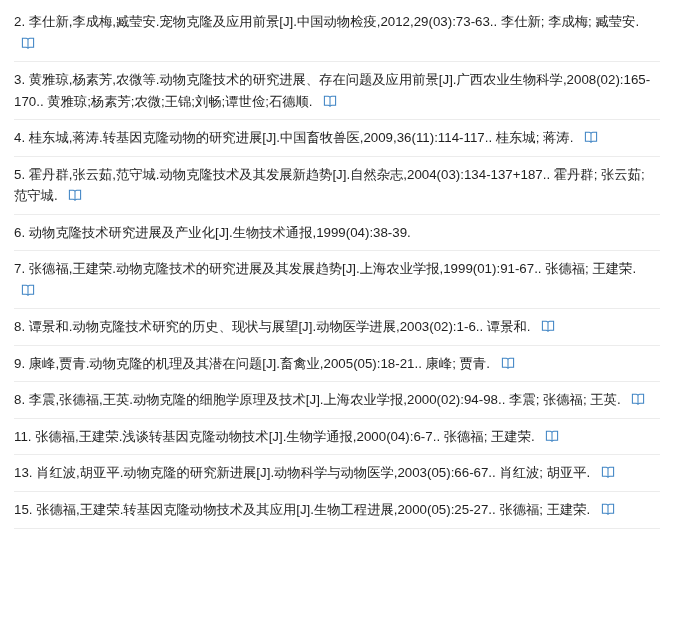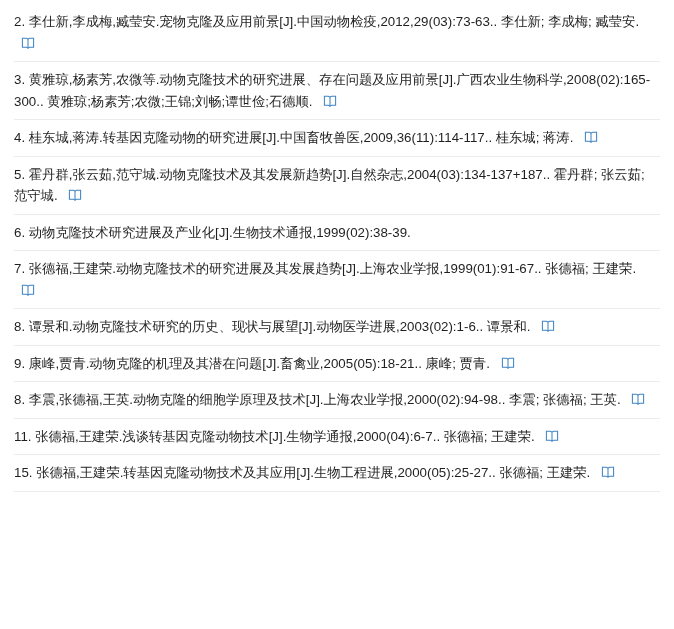--- a/index.html
+++ b/index.html
@@ -59,21 +59,21 @@
     <span class="ref-index">2.</span>
     <span class="ref-text">李仕新,李成梅,臧莹安.宠物克隆及应用前景[J].中国动物检疫,2012,29(03):73-63.. 李仕新; 李成梅; 臧莹安.</span>
     <span class="book-icon"><svg viewBox="0 0 16 16" fill="none" stroke="currentColor" stroke-width="1.2">
           <path d="M1.6 2.6h4.2c.9 0 1.7.5 2.2 1.1.5-.6 1.3-1.1 2.2-1.1h4.2v10.3h-4.2c-.9 0-1.7.5-2.2 1.1-.5-.6-1.3-1.1-2.2-1.1H1.6V2.6z"></path>
           <path d="M8 3.7v10.3"></path>
         </svg></span>
   </div>
 
   <div class="reference-item">
     <span class="ref-index">3.</span>
-    <span class="ref-text">黄雅琼,杨素芳,农微等.动物克隆技术的研究进展、存在问题及应用前景[J].广西农业生物科学,2008(02):165-300.. 黄雅琼;杨素芳;农微;王锦;刘畅;谭世俭;石德顺.</span>
+    <span class="ref-text">黄雅琼,杨素芳,农微等.动物克隆技术的研究进展、存在问题及应用前景[J].广西农业生物科学,2008(02):165-170.. 黄雅琼;杨素芳;农微;王锦;刘畅;谭世俭;石德顺.</span>
     <span class="book-icon"><svg viewBox="0 0 16 16" fill="none" stroke="currentColor" stroke-width="1.2">
           <path d="M1.6 2.6h4.2c.9 0 1.7.5 2.2 1.1.5-.6 1.3-1.1 2.2-1.1h4.2v10.3h-4.2c-.9 0-1.7.5-2.2 1.1-.5-.6-1.3-1.1-2.2-1.1H1.6V2.6z"></path>
           <path d="M8 3.7v10.3"></path>
         </svg></span>
   </div>
 
   <div class="reference-item">
     <span class="ref-index">4.</span>
     <span class="ref-text">桂东城,蒋涛.转基因克隆动物的研究进展[J].中国畜牧兽医,2009,36(11):114-117.. 桂东城; 蒋涛.</span>
     <span class="book-icon"><svg viewBox="0 0 16 16" fill="none" stroke="currentColor" stroke-width="1.2">
@@ -86,21 +86,21 @@
     <span class="ref-index">5.</span>
     <span class="ref-text">霍丹群,张云茹,范守城.动物克隆技术及其发展新趋势[J].自然杂志,2004(03):134-137+187.. 霍丹群; 张云茹; 范守城.</span>
     <span class="book-icon"><svg viewBox="0 0 16 16" fill="none" stroke="currentColor" stroke-width="1.2">
           <path d="M1.6 2.6h4.2c.9 0 1.7.5 2.2 1.1.5-.6 1.3-1.1 2.2-1.1h4.2v10.3h-4.2c-.9 0-1.7.5-2.2 1.1-.5-.6-1.3-1.1-2.2-1.1H1.6V2.6z"></path>
           <path d="M8 3.7v10.3"></path>
         </svg></span>
   </div>
 
   <div class="reference-item">
     <span class="ref-index">6.</span>
-    <span class="ref-text">动物克隆技术研究进展及产业化[J].生物技术通报,1999(02):38-39.</span>
+    <span class="ref-text">动物克隆技术研究进展及产业化[J].生物技术通报,1999(04):38-39.</span>
   </div>
 
   <div class="reference-item">
     <span class="ref-index">7.</span>
     <span class="ref-text">张德福,王建荣.动物克隆技术的研究进展及其发展趋势[J].上海农业学报,1999(01):91-67.. 张德福; 王建荣.</span>
     <span class="book-icon"><svg viewBox="0 0 16 16" fill="none" stroke="currentColor" stroke-width="1.2">
           <path d="M1.6 2.6h4.2c.9 0 1.7.5 2.2 1.1.5-.6 1.3-1.1 2.2-1.1h4.2v10.3h-4.2c-.9 0-1.7.5-2.2 1.1-.5-.6-1.3-1.1-2.2-1.1H1.6V2.6z"></path>
           <path d="M8 3.7v10.3"></path>
         </svg></span>
   </div>
@@ -135,20 +135,28 @@
   <div class="reference-item">
     <span class="ref-index">11.</span>
     <span class="ref-text">张德福,王建荣.浅谈转基因克隆动物技术[J].生物学通报,2000(04):6-7.. 张德福; 王建荣.</span>
     <span class="book-icon"><svg viewBox="0 0 16 16" fill="none" stroke="currentColor" stroke-width="1.2">
           <path d="M1.6 2.6h4.2c.9 0 1.7.5 2.2 1.1.5-.6 1.3-1.1 2.2-1.1h4.2v10.3h-4.2c-.9 0-1.7.5-2.2 1.1-.5-.6-1.3-1.1-2.2-1.1H1.6V2.6z"></path>
           <path d="M8 3.7v10.3"></path>
         </svg></span>
   </div>
 
 
+  <div class="reference-item">
+    <span class="ref-index">13.</span>
+    <span class="ref-text">肖红波,胡亚平.动物克隆的研究新进展[J].动物科学与动物医学,2003(05):66-67.. 肖红波; 胡亚平.</span>
+    <span class="book-icon"><svg viewBox="0 0 16 16" fill="none" stroke="currentColor" stroke-width="1.2">
+          <path d="M1.6 2.6h4.2c.9 0 1.7.5 2.2 1.1.5-.6 1.3-1.1 2.2-1.1h4.2v10.3h-4.2c-.9 0-1.7.5-2.2 1.1-.5-.6-1.3-1.1-2.2-1.1H1.6V2.6z"></path>
+          <path d="M8 3.7v10.3"></path>
+        </svg></span>
+  </div>
 
 
   <div class="reference-item">
     <span class="ref-index">15.</span>
     <span class="ref-text">张德福,王建荣.转基因克隆动物技术及其应用[J].生物工程进展,2000(05):25-27.. 张德福; 王建荣.</span>
     <span class="book-icon"><svg viewBox="0 0 16 16" fill="none" stroke="currentColor" stroke-width="1.2">
           <path d="M1.6 2.6h4.2c.9 0 1.7.5 2.2 1.1.5-.6 1.3-1.1 2.2-1.1h4.2v10.3h-4.2c-.9 0-1.7.5-2.2 1.1-.5-.6-1.3-1.1-2.2-1.1H1.6V2.6z"></path>
           <path d="M8 3.7v10.3"></path>
         </svg></span>
   </div>

